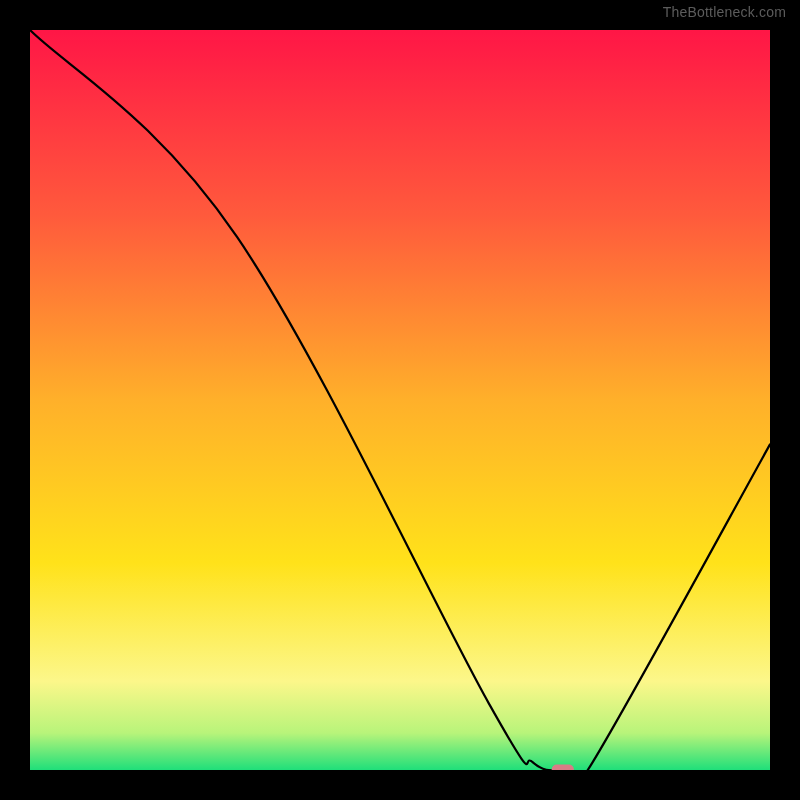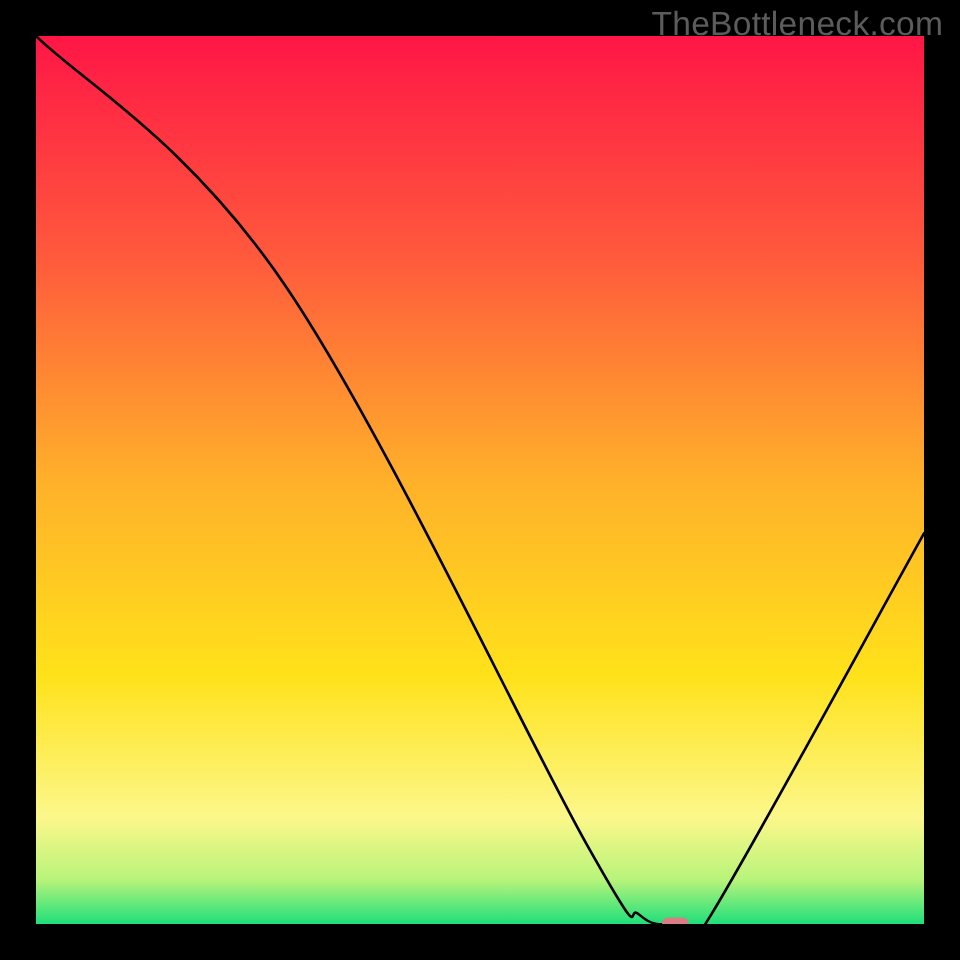--- a/index.html
+++ b/index.html
@@ -15,21 +15,21 @@
     width: 800px;
     height: 800px;
     background: #000;
   }
   .watermark {
     position: absolute;
     top: 4px;
     right: 14px;
     color: #5c5c5c;
     font-family: Arial, Helvetica, sans-serif;
-    font-size: 28px;
+    font-size: 14px;
     letter-spacing: 0.2px;
   }
   .plot-area {
     position: absolute;
     left: 30px;
     top: 30px;
     width: 740px;
     height: 740px;
     overflow: hidden;
   }

